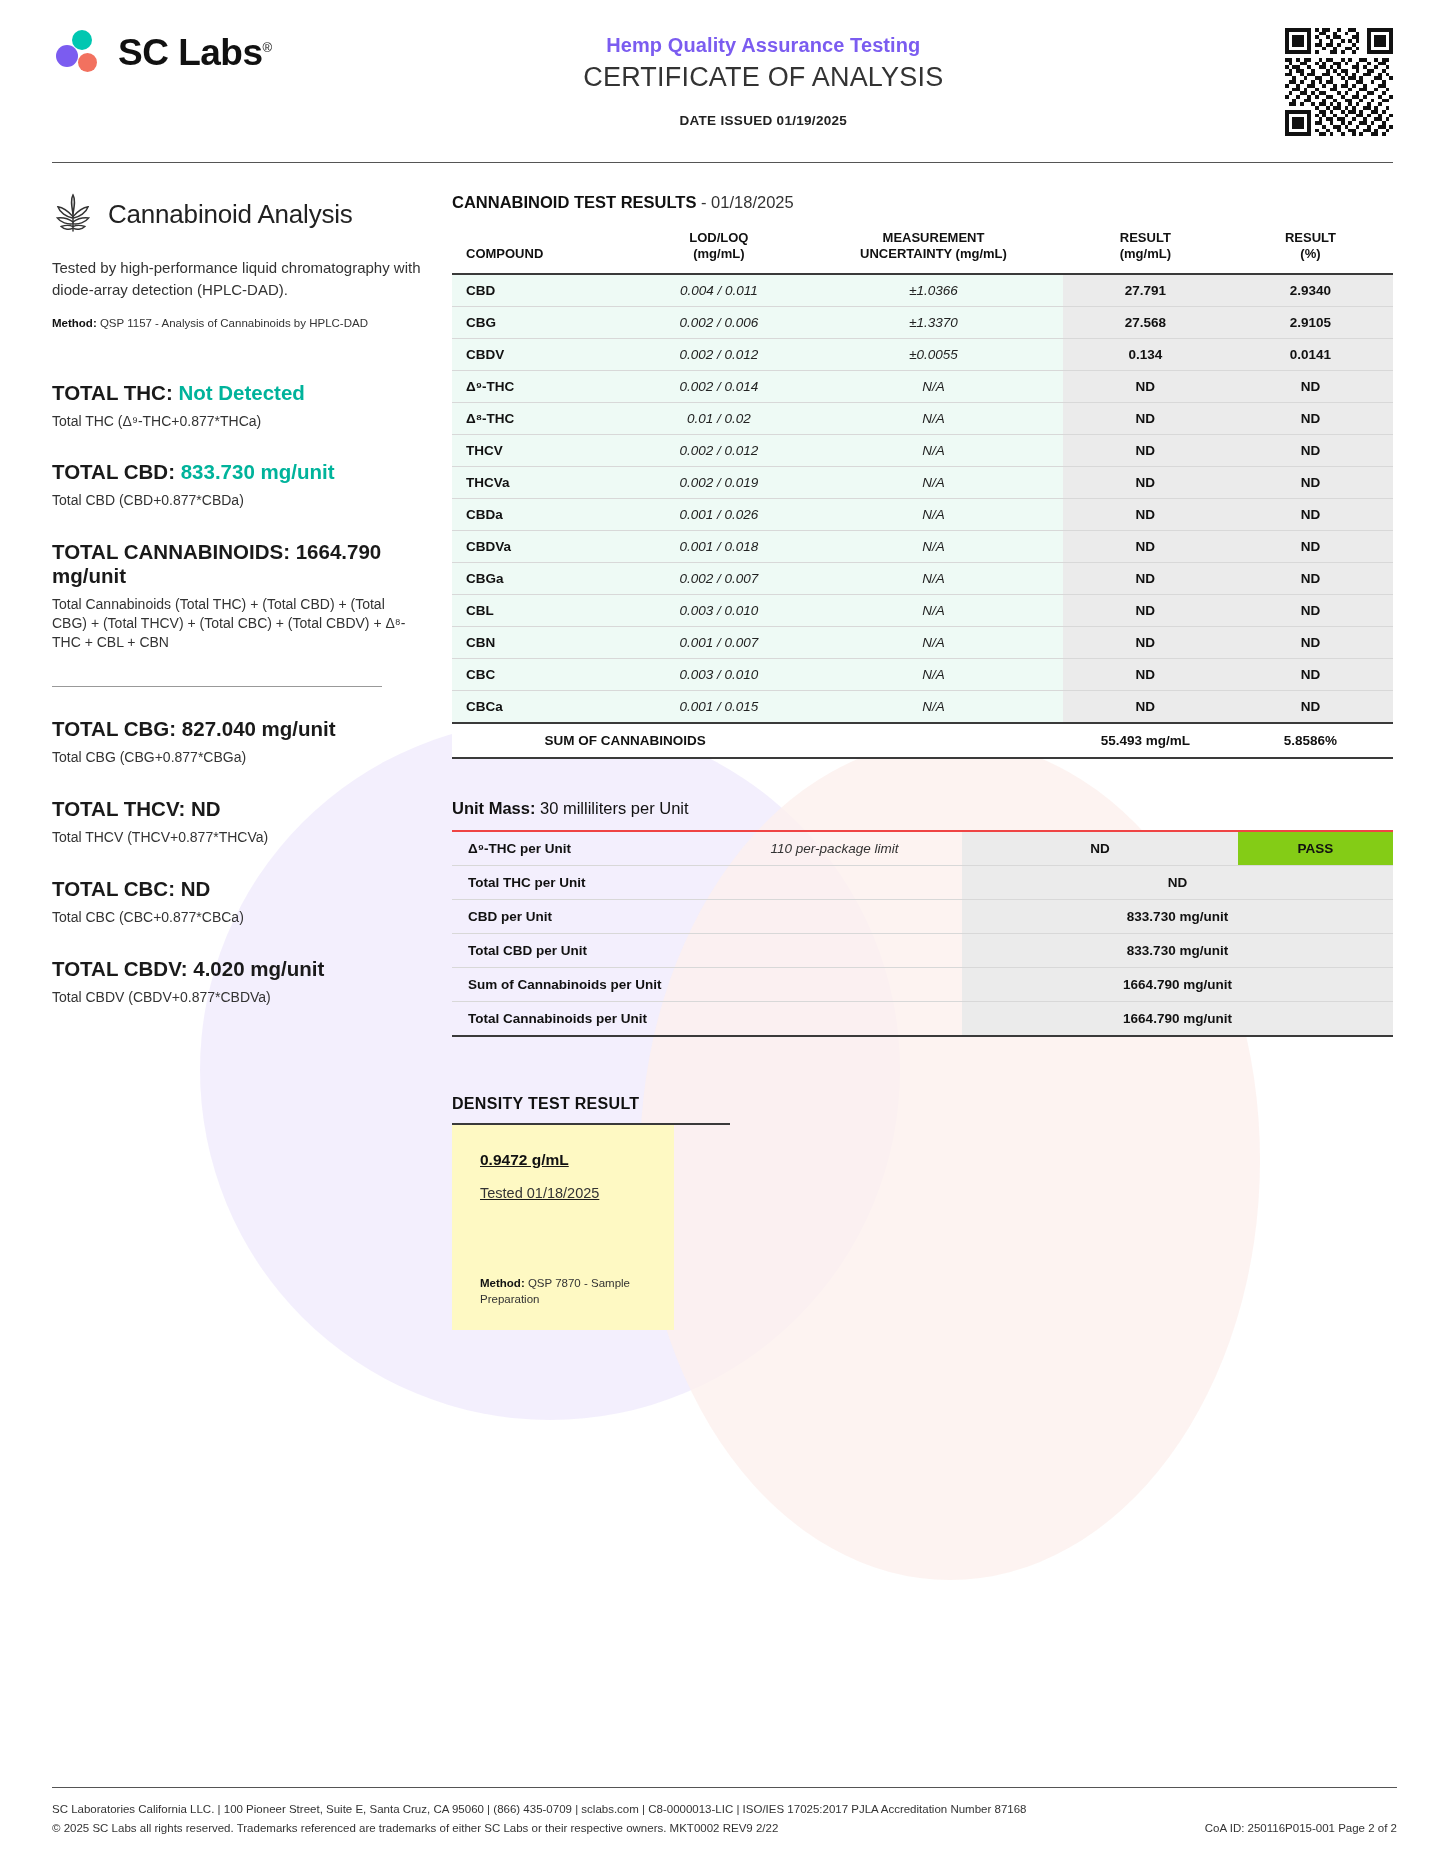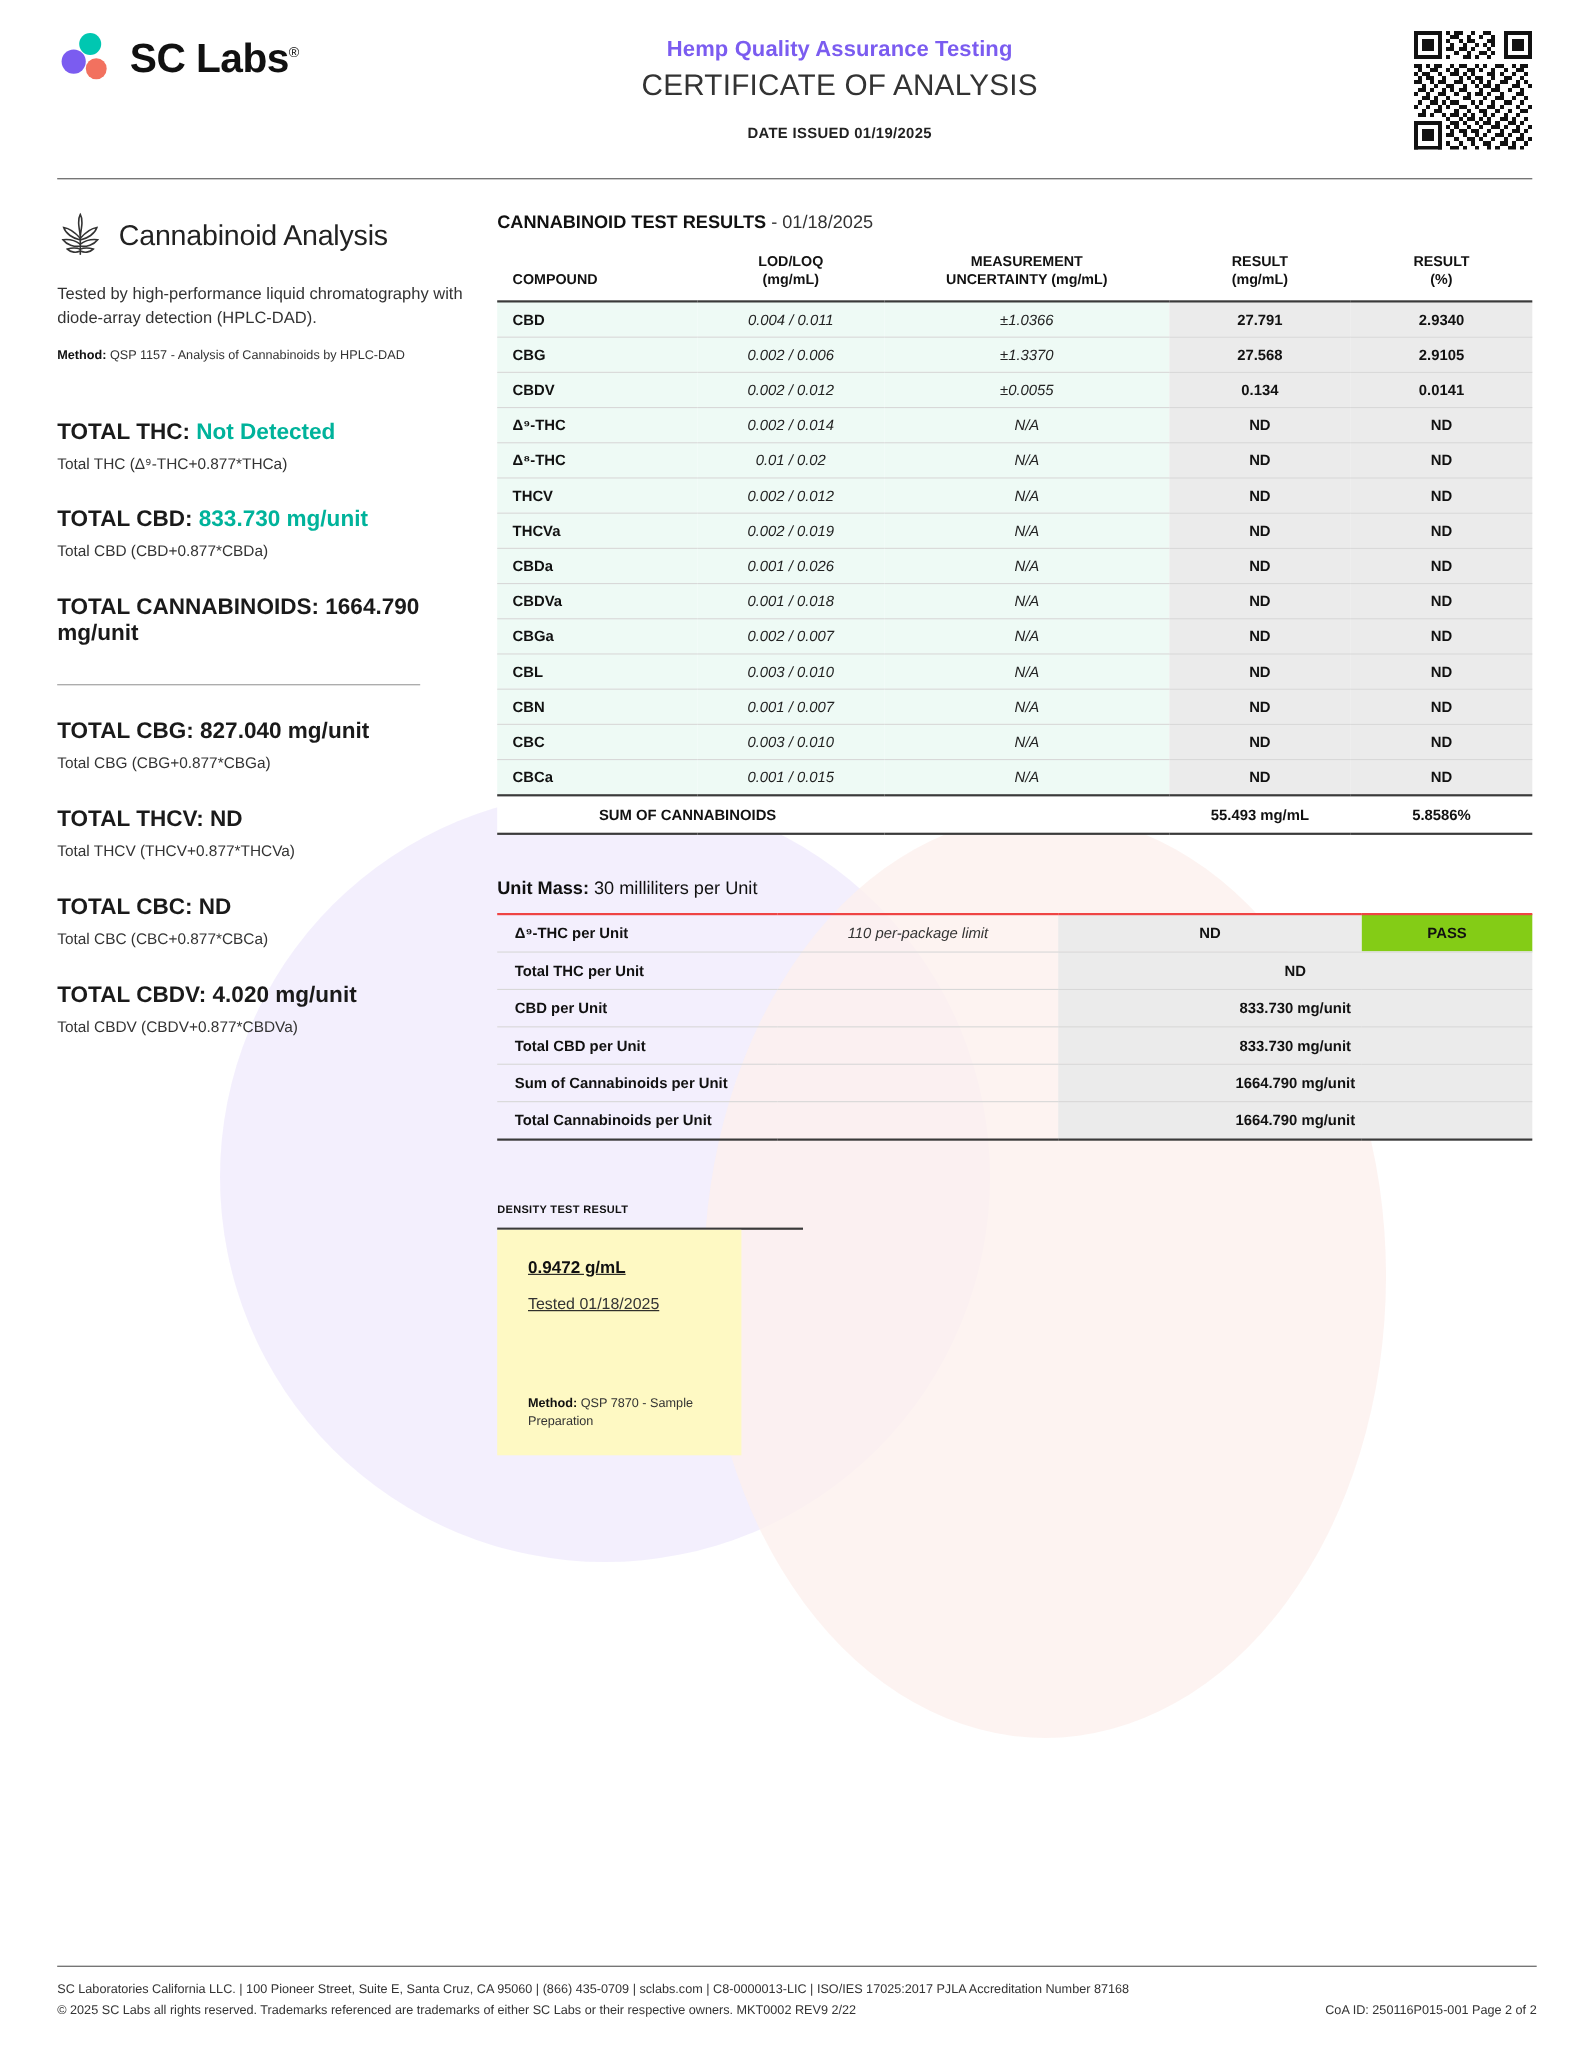--- a/index.html
+++ b/index.html
@@ -265,21 +265,21 @@
   }
   table.unit td.status {
     background: #84cc16;
     font-weight: bold;
     width: 155px;
   }
   table.unit tr:last-child td { border-bottom: 2px solid #3a3a3a; }
 
   .density-title {
     margin-top: 58px;
-    font-size: 10px;
+    font-size: 16px;
     font-weight: bold;
     color: #111;
     letter-spacing: .3px;
   }
   .density-rule {
     border-bottom: 2px solid #3a3a3a;
     width: 278px;
     margin-top: 10px;
   }
   .density-card {
@@ -602,20 +602,21 @@
         <div class="total-sub">Total THC (Δ⁹-THC+0.877*THCa)</div>
       </div>
 
       <div class="total-block">
         <div class="total-head"><span>TOTAL CBD: </span><span class="accent">833.730 mg/unit</span></div>
         <div class="total-sub">Total CBD (CBD+0.877*CBDa)</div>
       </div>
 
       <div class="total-block">
         <div class="total-head"><span>TOTAL CANNABINOIDS: </span><span>1664.790 mg/unit</span></div>
+        <div class="total-sub">Total Cannabinoids (Total THC) + (Total CBD) + (Total CBG) + (Total THCV) + (Total CBC) + (Total CBDV) + Δ⁸-THC + CBL + CBN</div>
       </div>
 
       <div class="divider-left"></div>
 
       <div class="total-block" style="margin-top:0">
         <div class="total-head">TOTAL CBG: 827.040 mg/unit</div>
         <div class="total-sub">Total CBG (CBG+0.877*CBGa)</div>
       </div>
       <div class="total-block">
         <div class="total-head">TOTAL THCV: ND</div>

